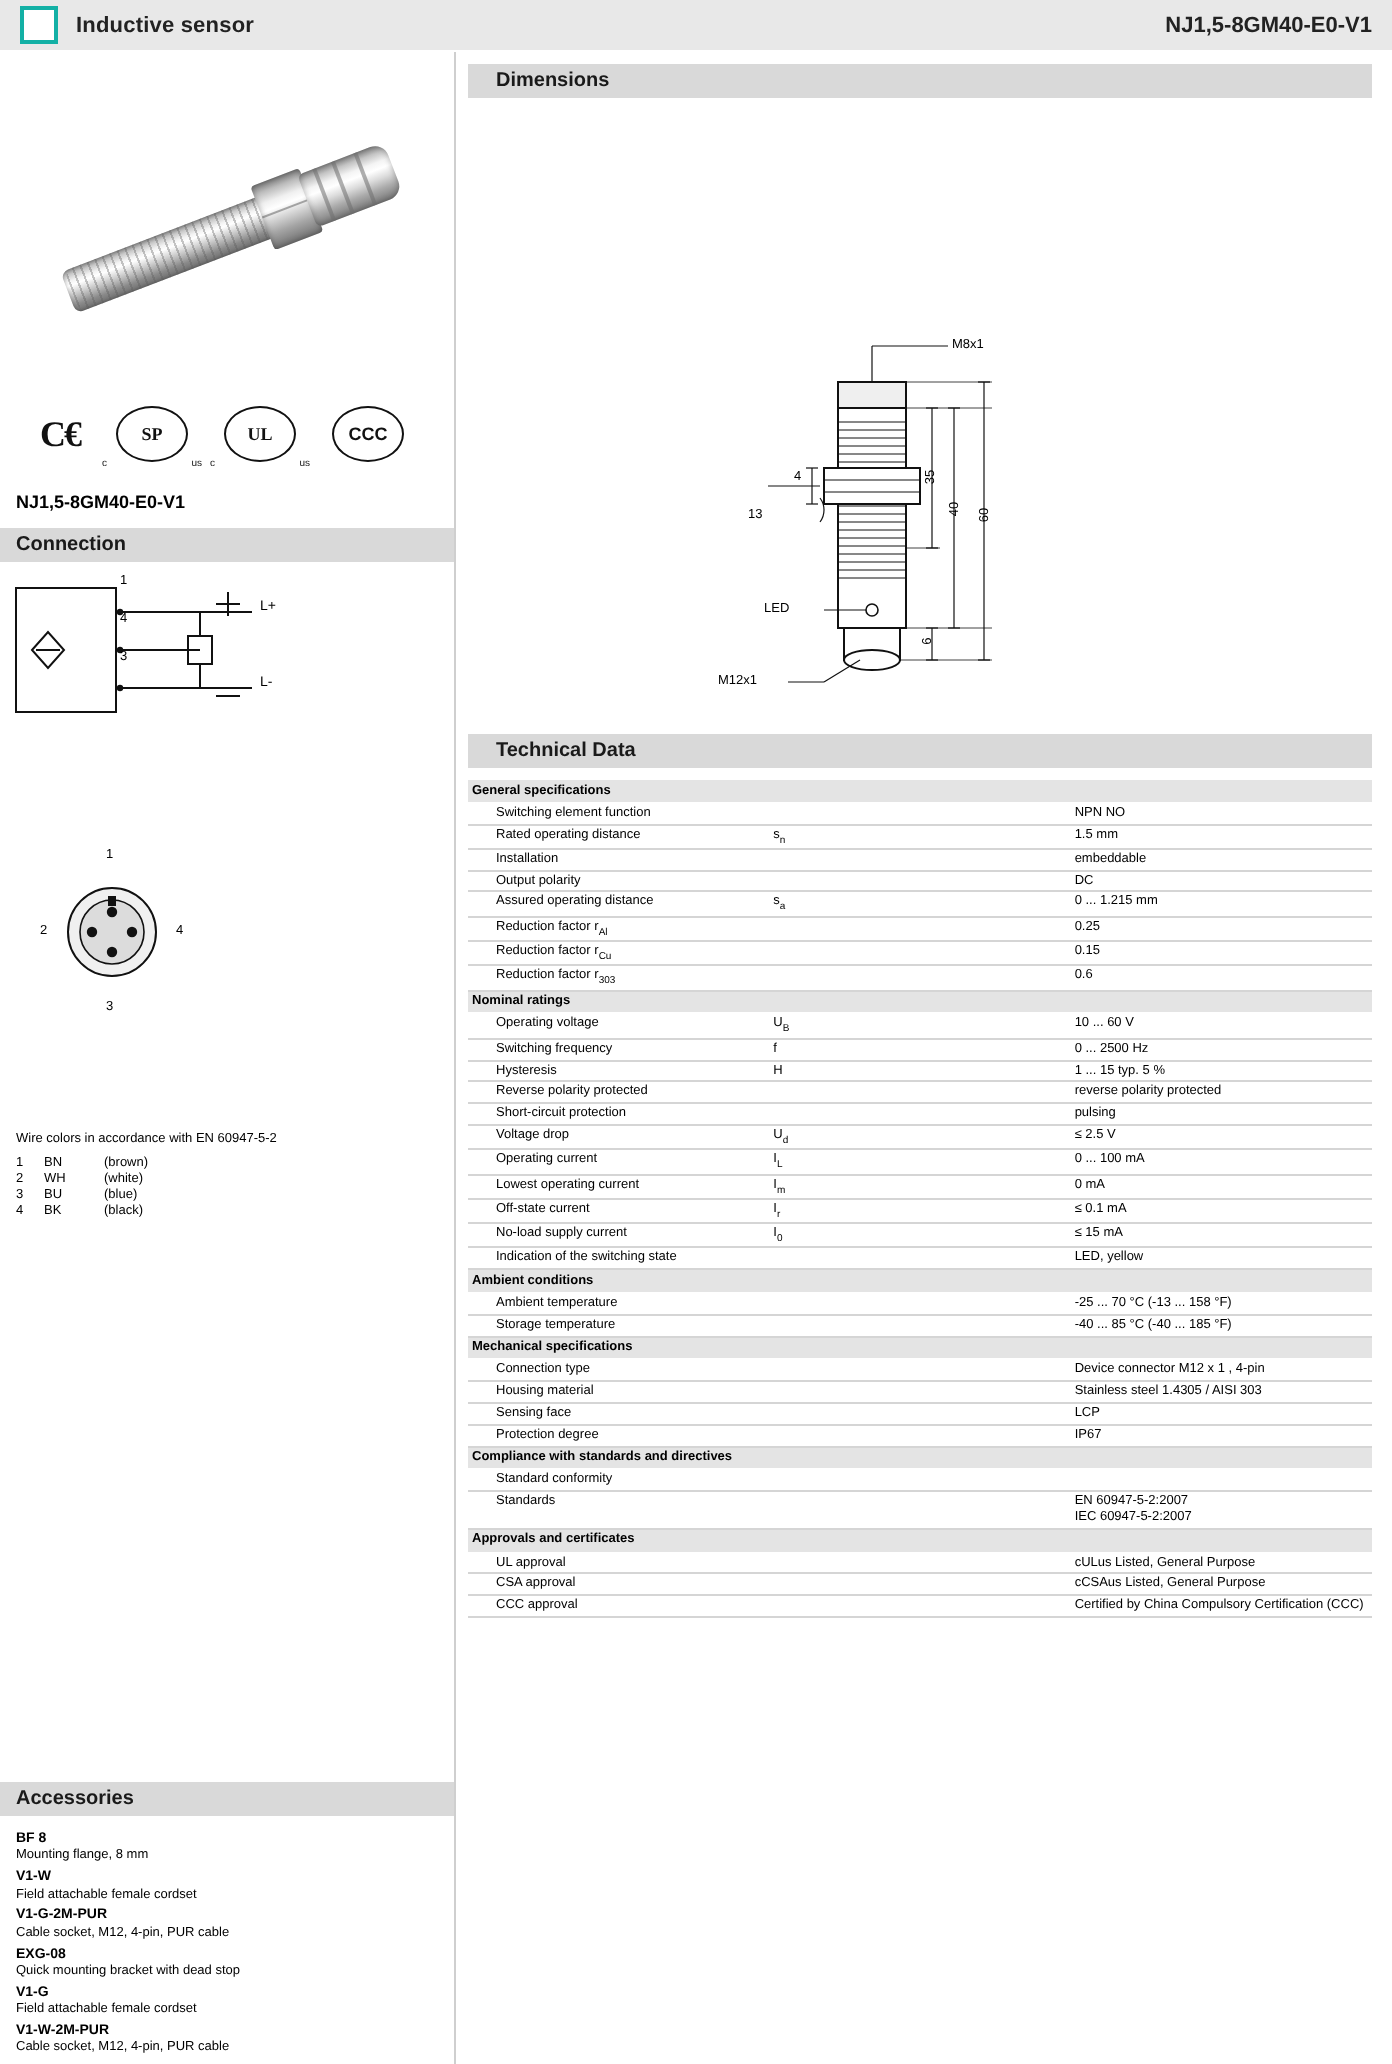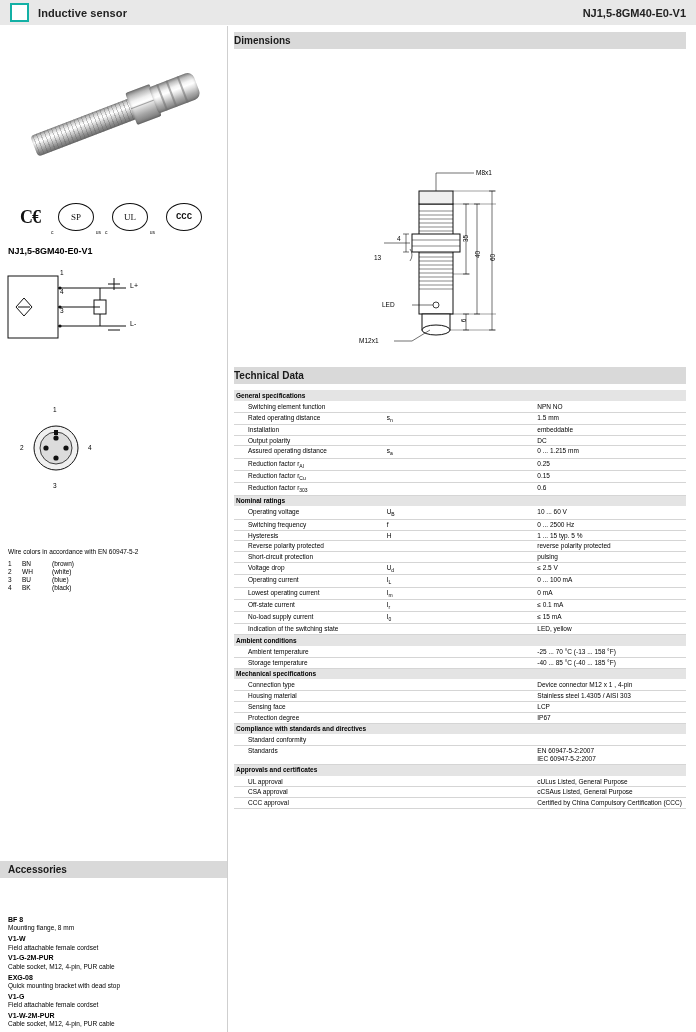--- a/index.html
+++ b/index.html
@@ -74,21 +74,21 @@
     color: #1a1a1a;
     padding: 3px 8px 3px 8px;
     box-sizing: border-box;
     border-bottom: 1px solid #ffffff;
   }
   .sec-bar-right {
     background: #d9d9d9;
     font-size: 10px;
     font-weight: bold;
     color: #1a1a1a;
-    padding: 3px 0;
+    padding: 3px 14px;
     box-sizing: border-box;
   }
   
   .photo-area {
     height: 168px;
     position: relative;
   }
   .sensor-photo {
     position: absolute;
     left: 28px;
@@ -172,42 +172,42 @@
     font-weight: bold;
     color: #111;
     position: relative;
   }
   .ce-mark { font-size: 18px; letter-spacing: -1px; font-family: "Liberation Serif", serif; }
   .oval-mark {
     width: 34px; height: 26px;
     border: 1.6px solid #111;
     border-radius: 50%;
     display: flex; align-items: center; justify-content: center;
-    font-size: 9px; font-weight: normal;
+    font-size: 9px; font-weight: bold;
     font-family: "Liberation Serif", serif;
   }
   .sub-us {
     position: absolute;
     right: -7px; bottom: -4px;
     font-size: 5px;
     font-weight: normal;
   }
   .sub-c {
     position: absolute;
     left: -7px; bottom: -4px;
     font-size: 5px;
     font-weight: normal;
   }
   .ccc-mark {
     width: 34px; height: 26px;
     border: 1.6px solid #111;
     border-radius: 50%;
     display: flex; align-items: center; justify-content: center;
     font-size: 9px; font-weight: bold;
-    font-family: Liberation Mono, monospace;
+    font-family: Liberation Sans, sans-serif;
   }
   
   .model-number {
     font-size: 9px;
     font-weight: bold;
     padding: 6px 8px 8px 8px;
   }
   .feature-list {
     margin: 0;
     padding: 6px 8px 8px 20px;
@@ -312,20 +312,21 @@
           <span class="sub-us">us</span>
       </div>
       <div class="cert">
         <div class="ccc-mark">CCC</div>
       </div>
     </div>
 
     <div class="model-number">NJ1,5-8GM40-E0-V1</div>
 
 
+    <div class="sec-bar">Connection</div>
     <div class="conn-area">
       <svg width="228" height="118" viewBox="0 0 228 118">
         <rect x="8" y="12" width="50" height="62" fill="none" stroke="#111" stroke-width="1"></rect>
         <polygon points="16,43 24,34 32,43 24,52" fill="none" stroke="#111" stroke-width="1"></polygon>
         <line x1="18" y1="43" x2="30" y2="43" stroke="#111" stroke-width="1"></line>
         <line x1="58" y1="24" x2="100" y2="24" stroke="#111" stroke-width="1"></line>
         <line x1="58" y1="43" x2="100" y2="43" stroke="#111" stroke-width="1"></line>
         <line x1="58" y1="62" x2="100" y2="62" stroke="#111" stroke-width="1"></line>
         <line x1="100" y1="24" x2="100" y2="36" stroke="#111" stroke-width="1"></line>
         <line x1="100" y1="50" x2="100" y2="62" stroke="#111" stroke-width="1"></line>
@@ -381,21 +382,21 @@
         <td>(blue)</td>
       </tr>
       <tr>
         <td class="n">4</td>
         <td class="c">BK</td>
         <td>(black)</td>
       </tr>
     </tbody>
       </table>
 
-    <div class="sec-bar" style="position:absolute;left:0;right:0;top:835px">Accessories</div>
+    <div class="sec-bar" style="position:absolute;left:0;right:0;top:865px">Accessories</div>
     <div class="acc-list" style="position:absolute;left:0;right:0;top:885px">
       <div class="acc-name">BF 8</div>
       <div class="acc-desc">Mounting flange, 8 mm</div>
       <div class="acc-name">V1-W</div>
       <div class="acc-desc">Field attachable female cordset</div>
       <div class="acc-name">V1-G-2M-PUR</div>
       <div class="acc-desc">Cable socket, M12, 4-pin, PUR cable</div>
       <div class="acc-name">EXG-08</div>
       <div class="acc-desc">Quick mounting bracket with dead stop</div>
       <div class="acc-name">V1-G</div>

